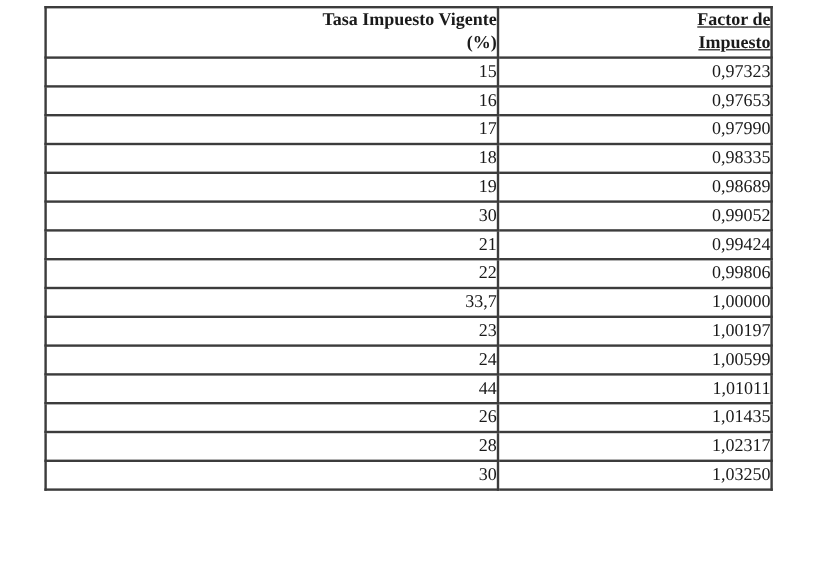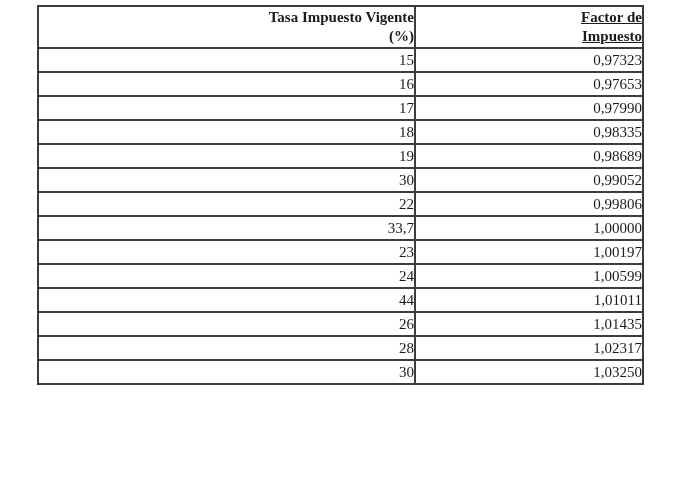--- a/index.html
+++ b/index.html
@@ -82,20 +82,24 @@
         </tr>
         <tr>
           <td>19</td>
           <td>0,98689</td>
         </tr>
         <tr>
           <td>30</td>
           <td>0,99052</td>
         </tr>
         <tr>
+          <td>21</td>
+          <td>0,99424</td>
+        </tr>
+        <tr>
           <td>22</td>
           <td>0,99806</td>
         </tr>
         <tr>
           <td>33,7</td>
           <td>1,00000</td>
         </tr>
         <tr>
           <td>23</td>
           <td>1,00197</td>

